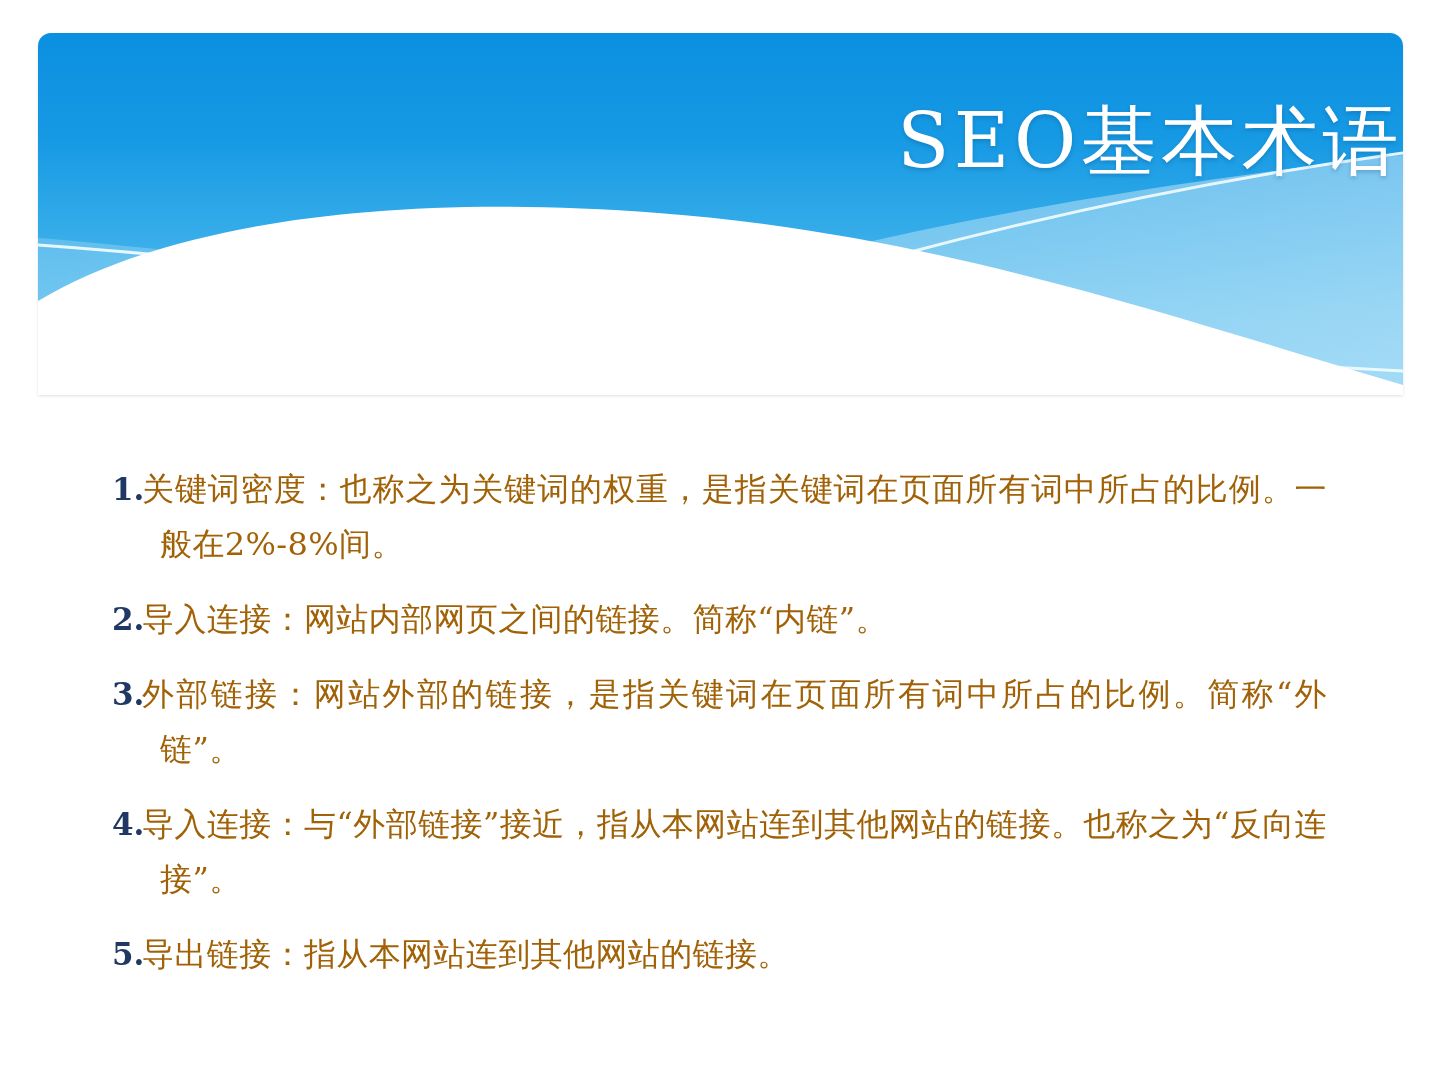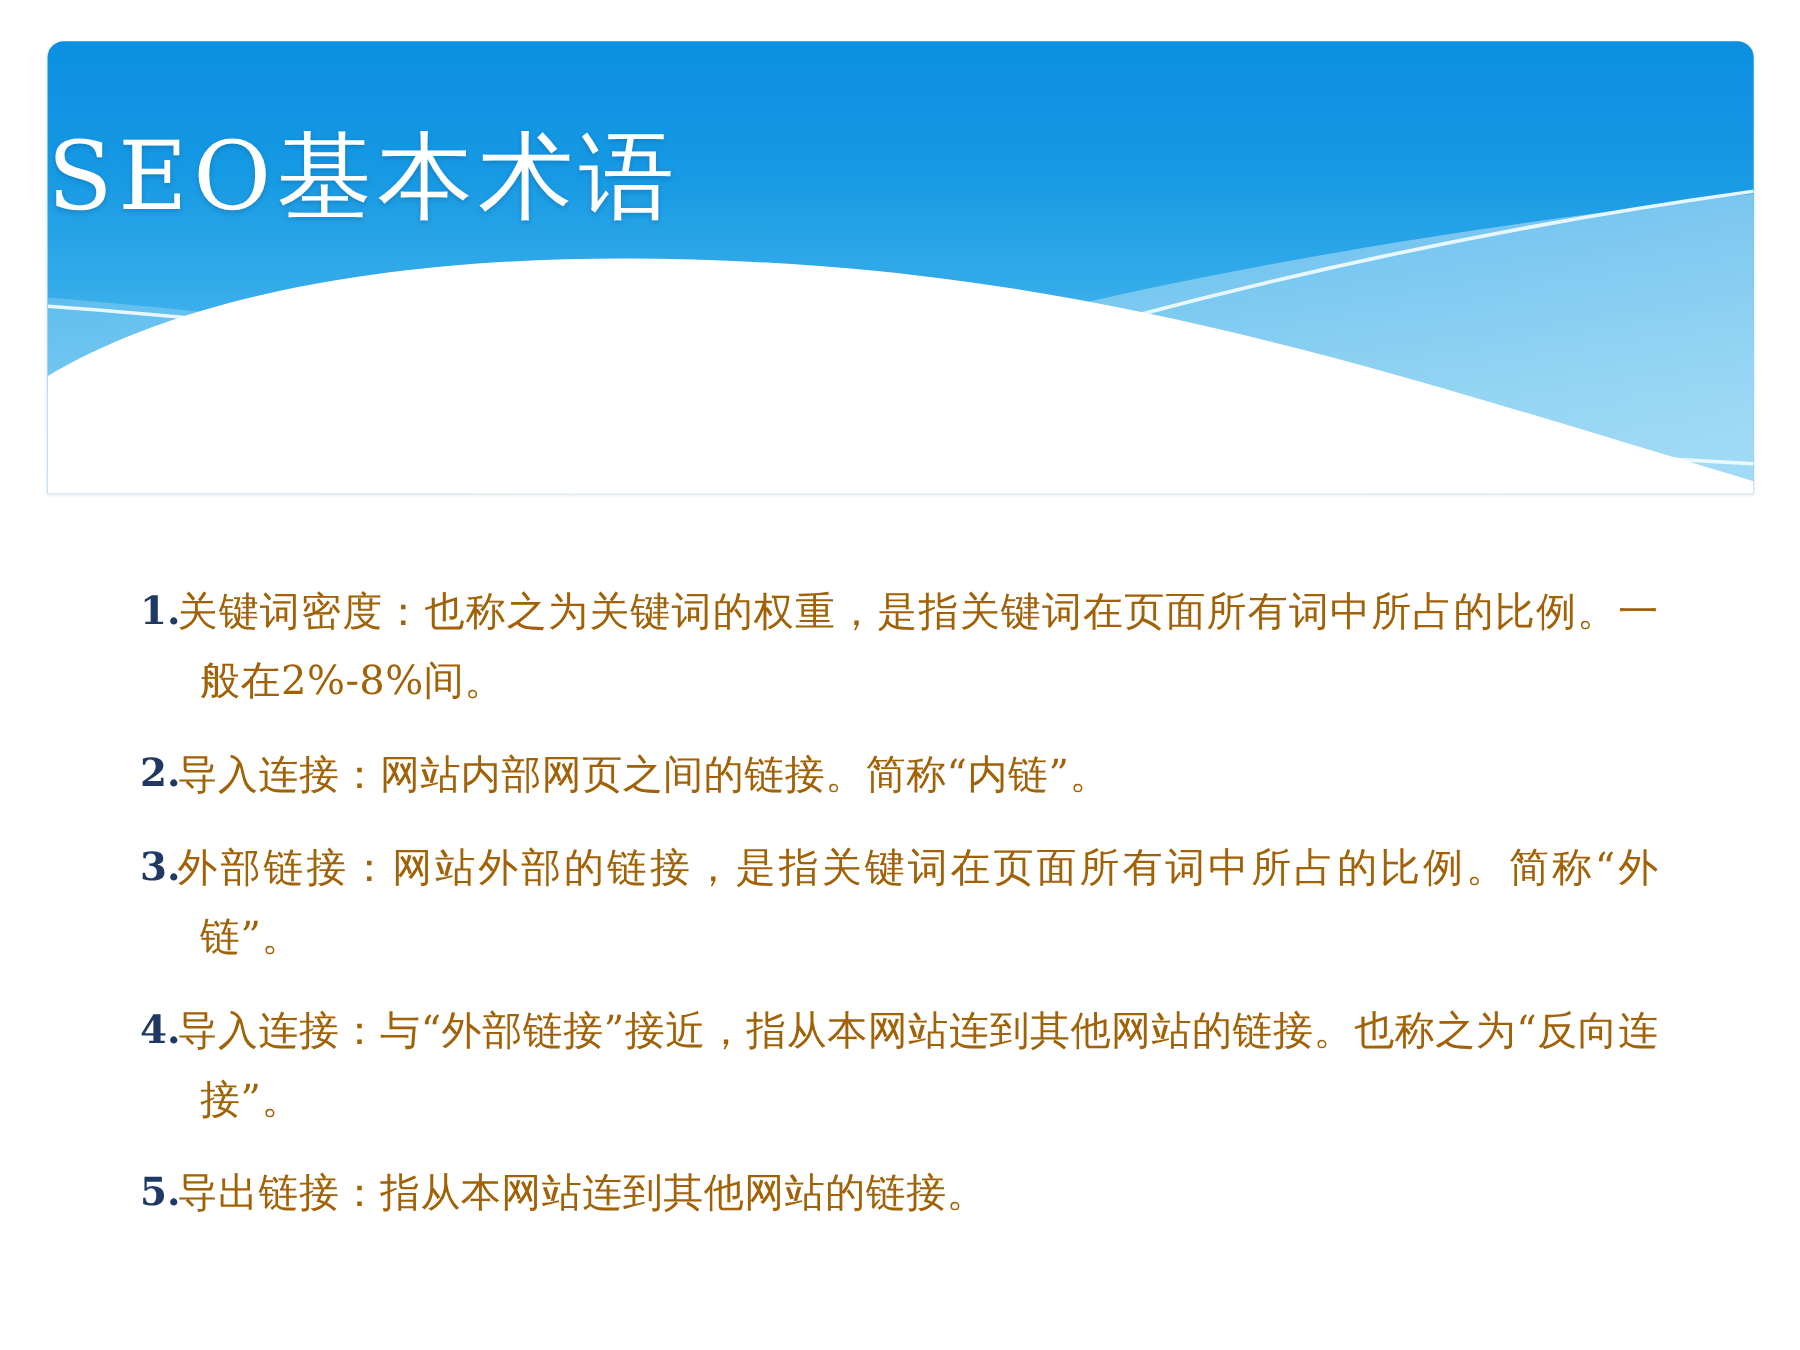--- a/index.html
+++ b/index.html
@@ -54,21 +54,21 @@
 
   
   .title-wrap {
     position: absolute;
     left: 0;
     top: 0;
     width: 1365px;
     height: 215px;
     display: flex;
     align-items: center;
-    justify-content: flex-start;
+    justify-content: flex-end;
     pointer-events: none;
   }
   .slide-title {
     font-family: "DejaVu Serif", "Liberation Serif", serif;
     font-size: 76px;
     line-height: 1.05;
     color: #ffffff;
     letter-spacing: 0.06em;
     text-shadow: 0 2px 4px rgba(0, 60, 110, 0.28);
     white-space: nowrap;

